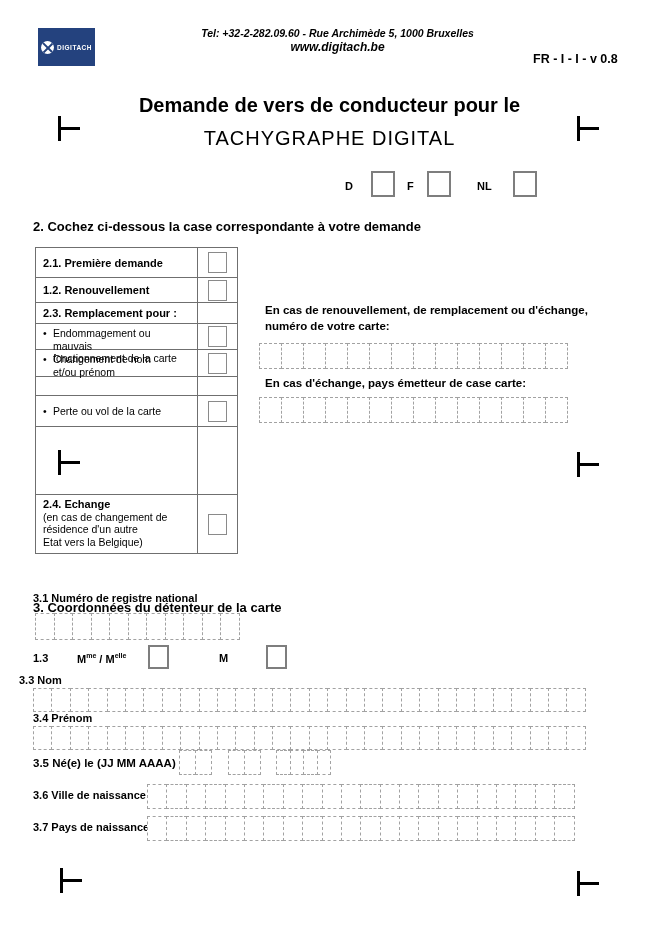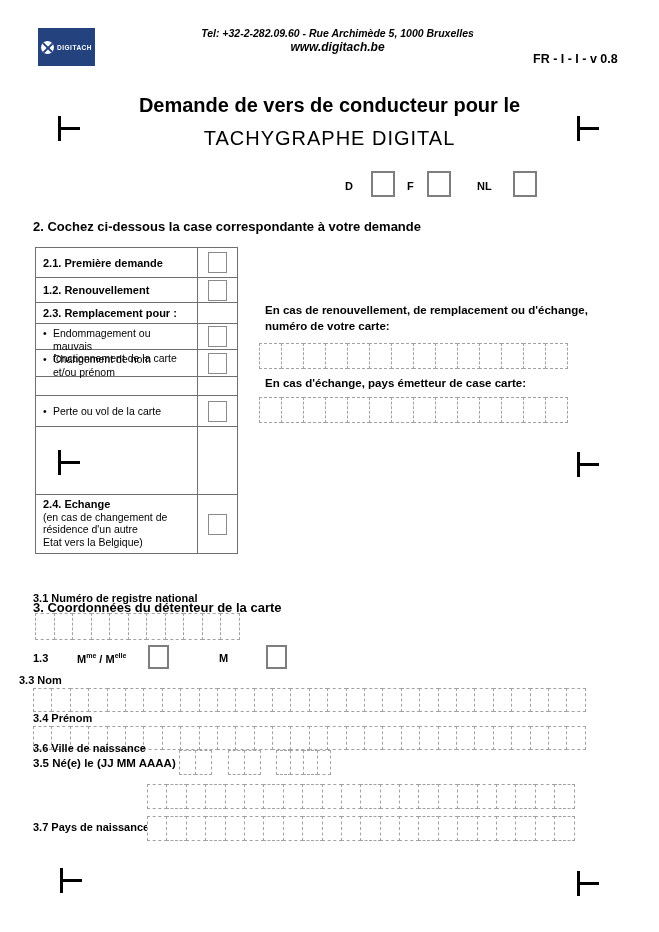--- a/index.html
+++ b/index.html
@@ -343,21 +343,21 @@
       <div class="dcell"></div>
       <div class="dcell"></div>
     </div>
   <div class="grid g-yy">
       <div class="dcell"></div>
       <div class="dcell"></div>
       <div class="dcell"></div>
       <div class="dcell"></div>
     </div>
 
-  <div class="flabel" style="left:33px;top:742px">3.6 Ville de naissance</div>
+  <div class="flabel" style="left:33px;top:789px">3.6 Ville de naissance</div>
   <div class="grid g-ville">
       <div class="dcell"></div>
       <div class="dcell"></div>
       <div class="dcell"></div>
       <div class="dcell"></div>
       <div class="dcell"></div>
       <div class="dcell"></div>
       <div class="dcell"></div>
       <div class="dcell"></div>
       <div class="dcell"></div>

